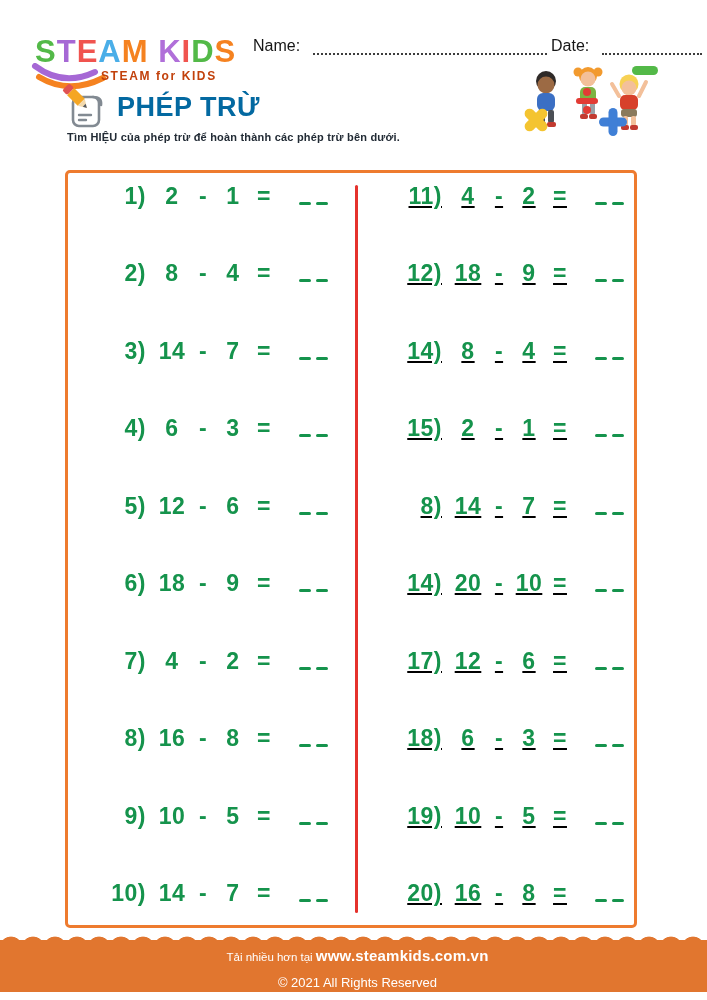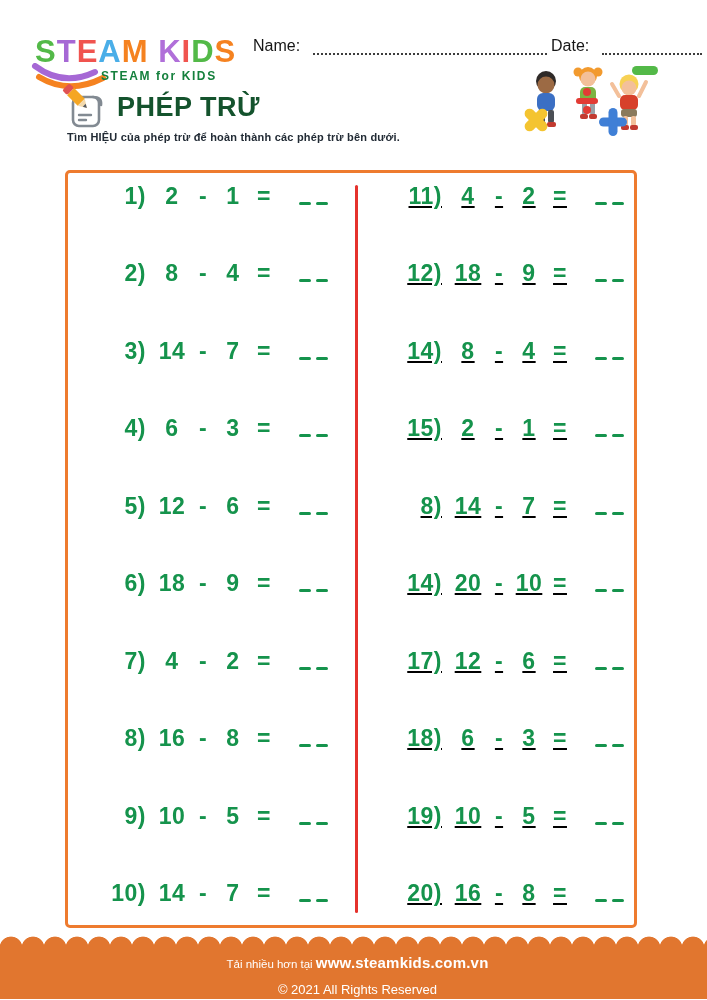--- a/index.html
+++ b/index.html
@@ -8,33 +8,33 @@
     position:relative; width:707px; height:1000px; margin:0 auto;
     background:#ffffff; overflow:hidden;
     font-family:"Liberation Sans", sans-serif;
   }
   
   .logo { position:absolute; left:35px; top:22px;margin-top:14px; }
   .logo-word { font-size:31px; font-weight:bold; letter-spacing:1px; line-height:1; white-space:pre; }
   .logo-bottom { position:relative; height:22px; }
   .swoosh { position:absolute; left:-4px; top:-4px; }
   .logo-sub { position:absolute; left:66px; top:2px; font-size:12px; font-weight:bold;
-              color:#15803d; letter-spacing:1.6px; white-space:nowrap; }
+              color:#c2410c; letter-spacing:1.6px; white-space:nowrap; }
   
   .field { position:absolute; display:flex; align-items:flex-end; gap:13px;
            font-size:16px; color:#161616; }
   .field-name { left:253px; top:37px; }
   .field-date { left:551px; top:37px; }
   .dotline { display:inline-block; border-bottom:2px dotted #3d3d3d; height:16px; }
   .dotline.long { width:234px; }
   .dotline.short { width:100px; }
   
   .title-icon { position:absolute; left:62px; top:84px; }
   .page-title { position:absolute; left:117px; top:92px; font-size:27px; font-weight:bold;
-                color:#14532d; letter-spacing:0.5px; }
+                color:#0369a1; letter-spacing:0.5px; }
   .kids-art { position:absolute; left:520px; top:64px; }
   .instruction { position:absolute; left:67px; top:131px; font-size:11px; font-weight:600;
                  color:#222b35; letter-spacing:0.2px; }
   
   .prob-box { position:absolute; left:65px; top:170px; width:572px; height:758px;
               border:3px solid #ee7b2f; border-radius:5px; background:#fff; }
   .divider { position:absolute; left:287px; top:12px; bottom:12px; width:2.5px;
              background:#e5322d; border-radius:2px; }
   .prob-col { position:absolute; top:8px; bottom:16px; width:258px;
               display:flex; flex-direction:column; justify-content:space-between; }
@@ -46,21 +46,21 @@
   .p-a   { width:38px; text-align:center; }
   .p-op  { width:24px; text-align:center; }
   .p-b   { width:36px; text-align:center; }
   .p-eq  { width:26px; text-align:center; }
   .p-blank { display:inline-flex; gap:5px; margin-left:22px; transform:translateY(7px); }
   .p-blank i { display:block; width:12px; height:3px; background:#15934c; border-radius:1.5px; }
   
   .scallops { position:absolute; left:0; bottom:52px; width:100%; height:13px;
               background-image:radial-gradient(circle at 11px 13px, #e1762f 11px, rgba(225,118,47,0) 11.8px);
               background-size:22px 13px; background-repeat:repeat-x; }
-  .footer-band { position:absolute; left:0; bottom:1px; width:100%; height:52px;
+  .footer-band { position:absolute; left:0; bottom:8px; width:100%; height:52px;
                  background:#e1762f; color:#ffffff; text-align:center; padding-top:7px;padding-left:8px; }
   .f-line1 { font-size:11.5px; }
   .f-line1 b { font-size:15px; letter-spacing:0.2px; }
   .f-line2 { font-size:13px; margin-top:11px; }
 </style>
 </head>
 <body>
 
 <div class="page">
 

